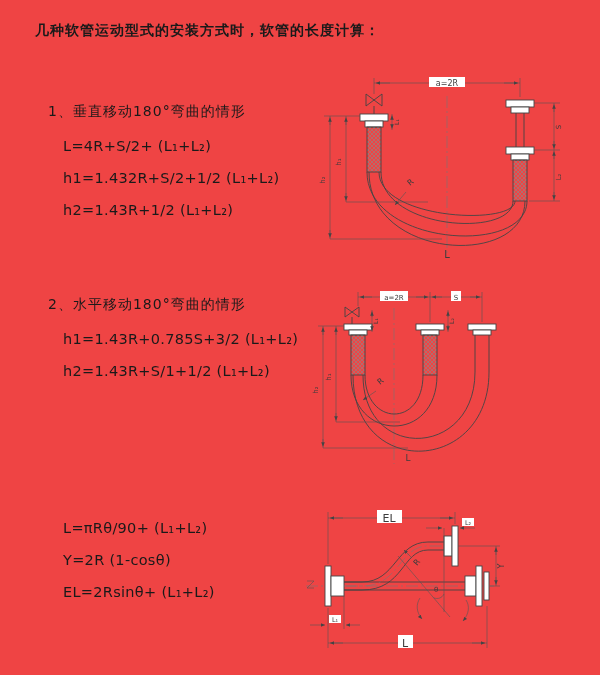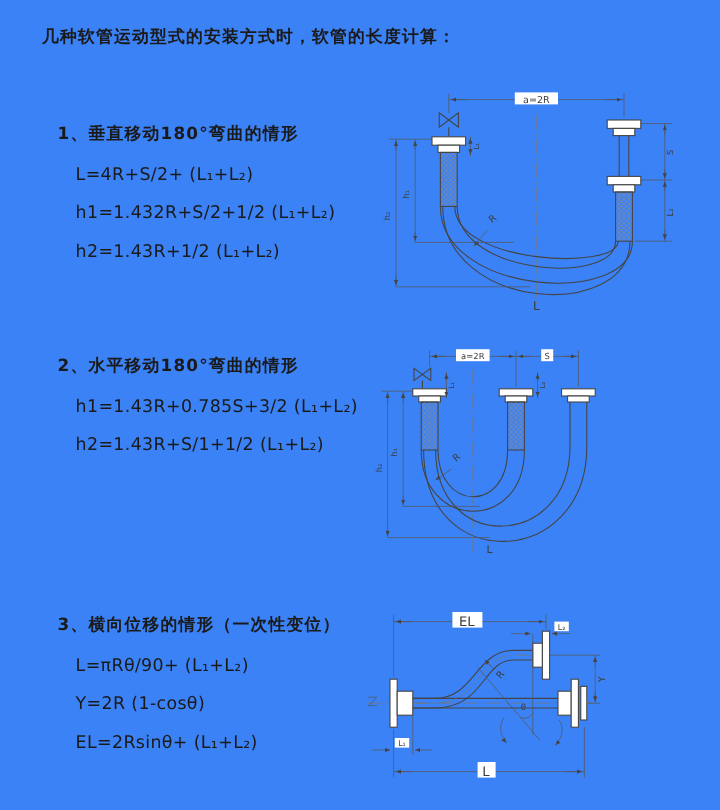--- a/index.html
+++ b/index.html
@@ -4,28 +4,28 @@
 <style>
   html,body{margin:0;padding:0;}
   body{
     width:600px;height:675px;
     background:#ffffff;
     font-family:"DejaVu Sans","Liberation Sans",sans-serif;
     color:#1a1a1a;
     position:relative;
     overflow:hidden;
   }
-  .page{position:absolute;inset:0;background:#3b82f6;}
+  .page{position:absolute;inset:0;background:#ef4444;}
   .title{
     position:absolute;left:35px;top:22px;
     font-size:14px;font-weight:bold;letter-spacing:1px;
     white-space:nowrap;
   }
   .sec{position:absolute;left:48px;width:270px;}
-  .sec .heading{font-size:14px;font-weight:bold;letter-spacing:1px;margin-bottom:9px;white-space:nowrap;}
+  .sec .heading{font-size:14px;font-weight:normal;letter-spacing:1px;margin-bottom:9px;white-space:nowrap;}
   .sec .formula{
     font-size:14.5px;height:32px;display:flex;align-items:center;
     padding-left:15px;letter-spacing:0.3px;white-space:nowrap;text-align:right;
   }
   svg.diag{position:absolute;}
   svg.diag text{fill:#3c3c3c;font-family:"DejaVu Sans","Liberation Sans",sans-serif;}
   svg.diag .ln{stroke:#444;stroke-width:0.9;fill:none;}
   svg.diag .thin{stroke:#555;stroke-width:0.6;fill:none;}
   svg.diag .cl{stroke:#777;stroke-width:0.6;fill:none;stroke-dasharray:12 3 2 3;}
   svg.diag rect.part{stroke:#444;stroke-width:0.9;fill:#fff;}
@@ -46,21 +46,20 @@
     <div class="formula">h2=1.43R+1/2 (L₁+L₂)</div>
   </div>
 
   <div class="sec" style="top:296px">
     <div class="heading">2、水平移动180°弯曲的情形</div>
     <div class="formula">h1=1.43R+0.785S+3/2 (L₁+L₂)</div>
     <div class="formula">h2=1.43R+S/1+1/2 (L₁+L₂)</div>
   </div>
 
   <div class="sec" style="top:512px">
-    <div class="heading">3、横向位移的情形（一次性变位）</div>
     <div class="formula">L=πRθ/90+ (L₁+L₂)</div>
     <div class="formula">Y=2R (1-cosθ)</div>
     <div class="formula">EL=2Rsinθ+ (L₁+L₂)</div>
   </div>
 
   <svg class="diag" style="left:312px;top:70px" width="278" height="190" viewBox="0 0 278 190">
     <defs>
       <marker id="a1" markerWidth="8" markerHeight="8" refX="7" refY="3" orient="auto">
         <path d="M0,0L7,3L0,6Z" fill="#444"></path>
       </marker>

